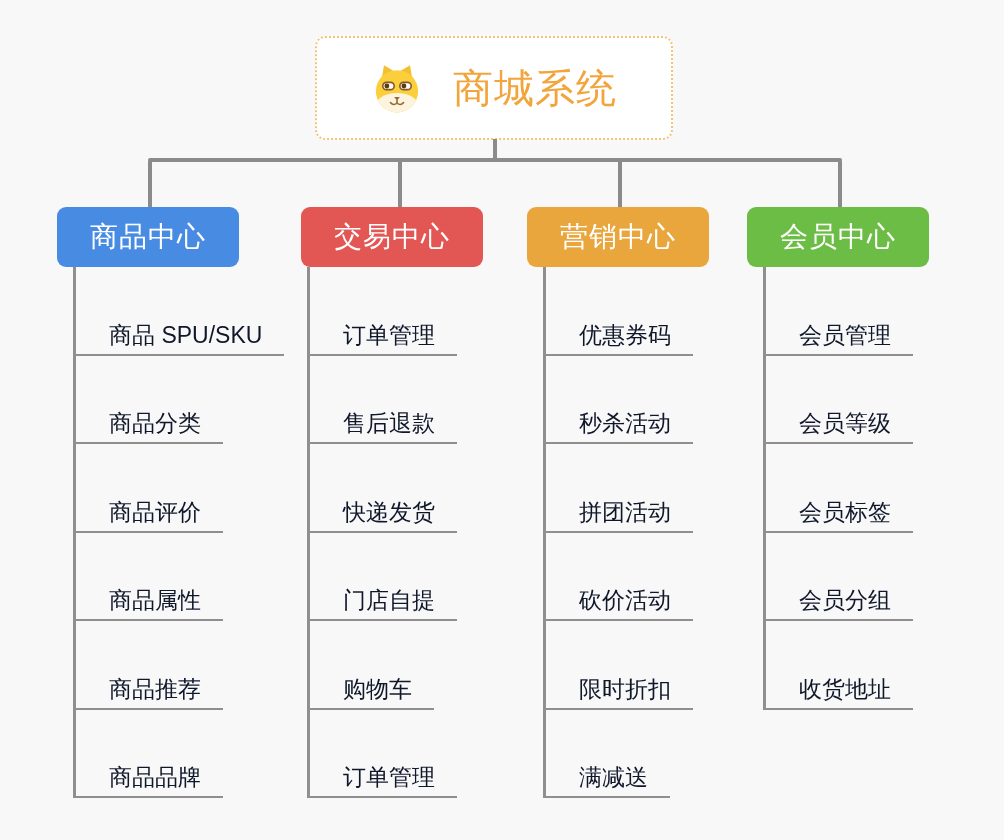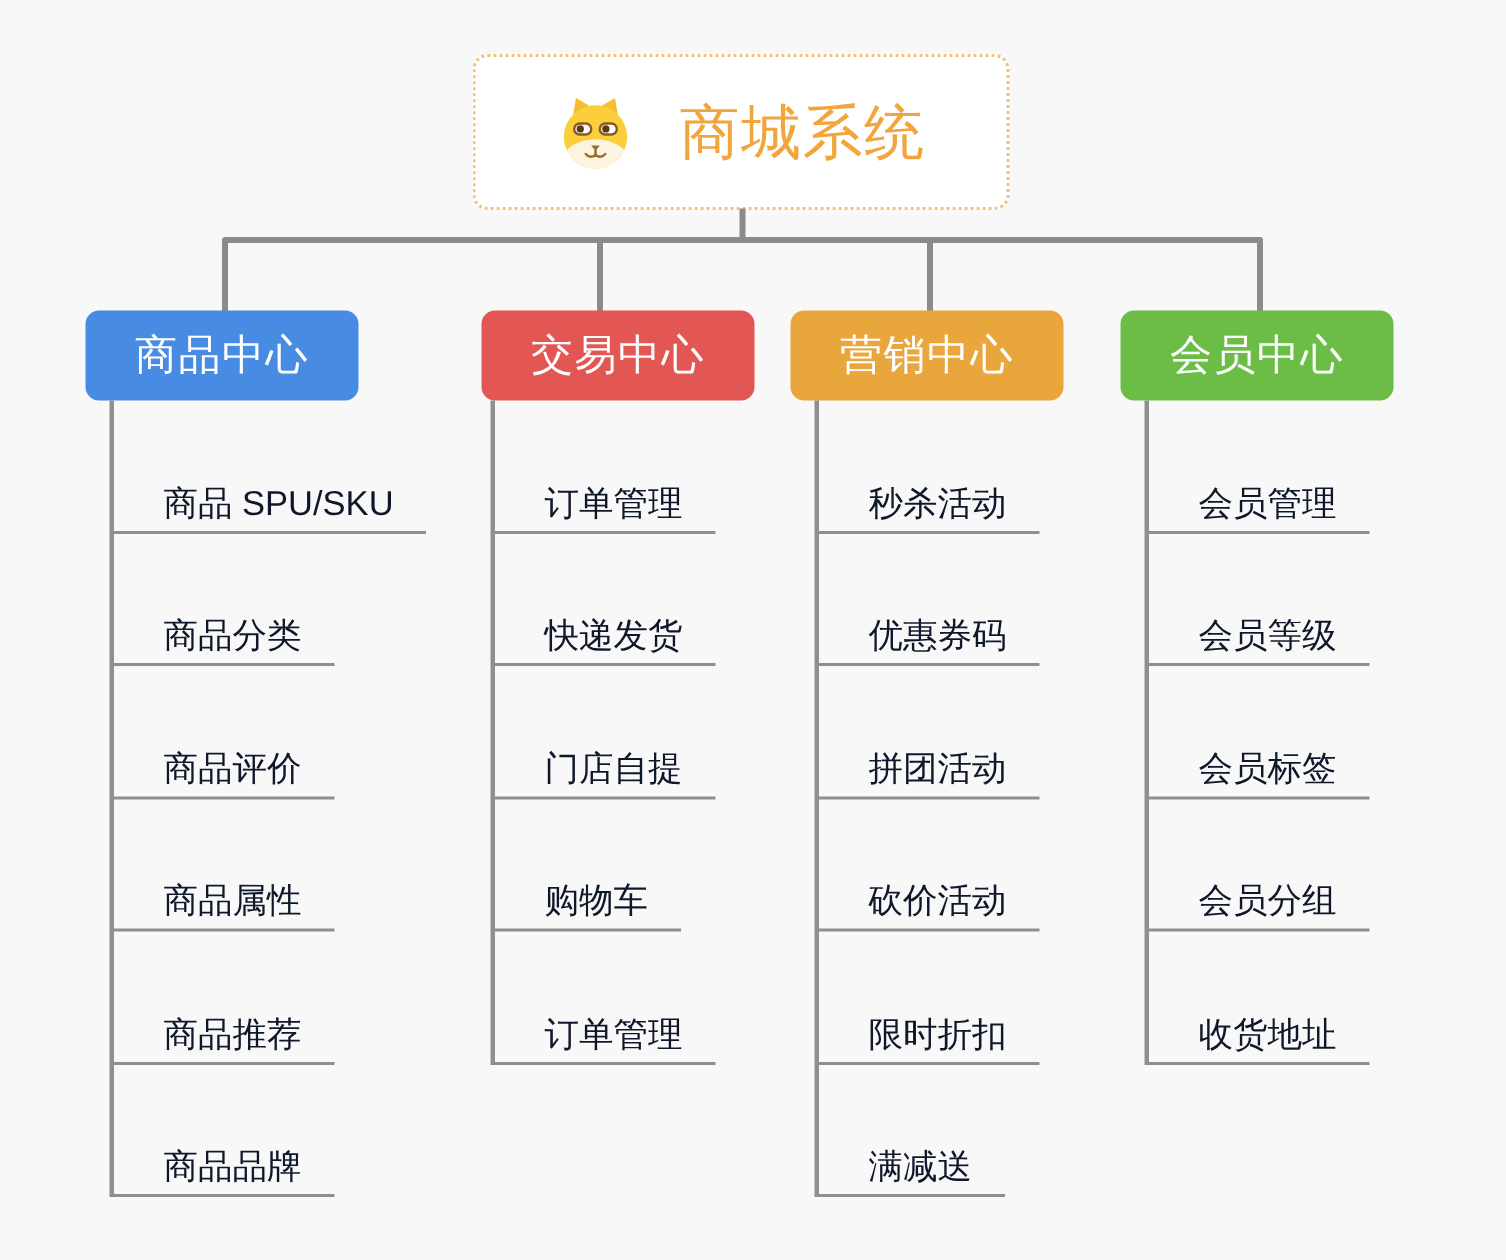--- a/index.html
+++ b/index.html
@@ -30,21 +30,21 @@
   .hbar{left:148px;top:158px;width:694px;height:4px;border-radius:2px;}
   .drop{top:161px;width:4px;height:47px;}
   .drop-1{left:148px;}
   .drop-2{left:398px;}
   .drop-3{left:618px;}
   .drop-4{left:838px;}
 
   
   .branch{position:absolute;top:207px;width:182px;}
   .branch-1{left:57px;}
-  .branch-2{left:311px;padding-left:10px;}
+  .branch-2{left:291px;padding-left:10px;}
   .branch-3{left:527px;}
   .branch-4{left:747px;}
   .branch-header{
     height:60px;border-radius:9px;
     display:flex;align-items:center;justify-content:center;
     color:#ffffff;font-size:28px;letter-spacing:1px;
     box-sizing:border-box;
   }
   .children{
     list-style:none;margin:0;padding:0;
@@ -121,42 +121,45 @@
     </ul>
   </div>
 
   <div class="branch branch-2">
     <div class="branch-header" style="background: rgb(226, 86, 83);">交易中心</div>
     <ul class="children">
       <li>
           <span>订单管理</span>
         </li>
       <li>
+          <span>售后退款</span>
+        </li>
+      <li>
           <span>快递发货</span>
         </li>
       <li>
           <span>门店自提</span>
         </li>
       <li>
           <span>购物车</span>
         </li>
       <li>
           <span>订单管理</span>
         </li>
     </ul>
   </div>
 
   <div class="branch branch-3">
     <div class="branch-header" style="background: rgb(233, 166, 60);">营销中心</div>
     <ul class="children">
       <li>
-          <span>秒杀活动</span>
+          <span>优惠券码</span>
         </li>
       <li>
-          <span>优惠券码</span>
+          <span>秒杀活动</span>
         </li>
       <li>
           <span>拼团活动</span>
         </li>
       <li>
           <span>砍价活动</span>
         </li>
       <li>
           <span>限时折扣</span>
         </li>

